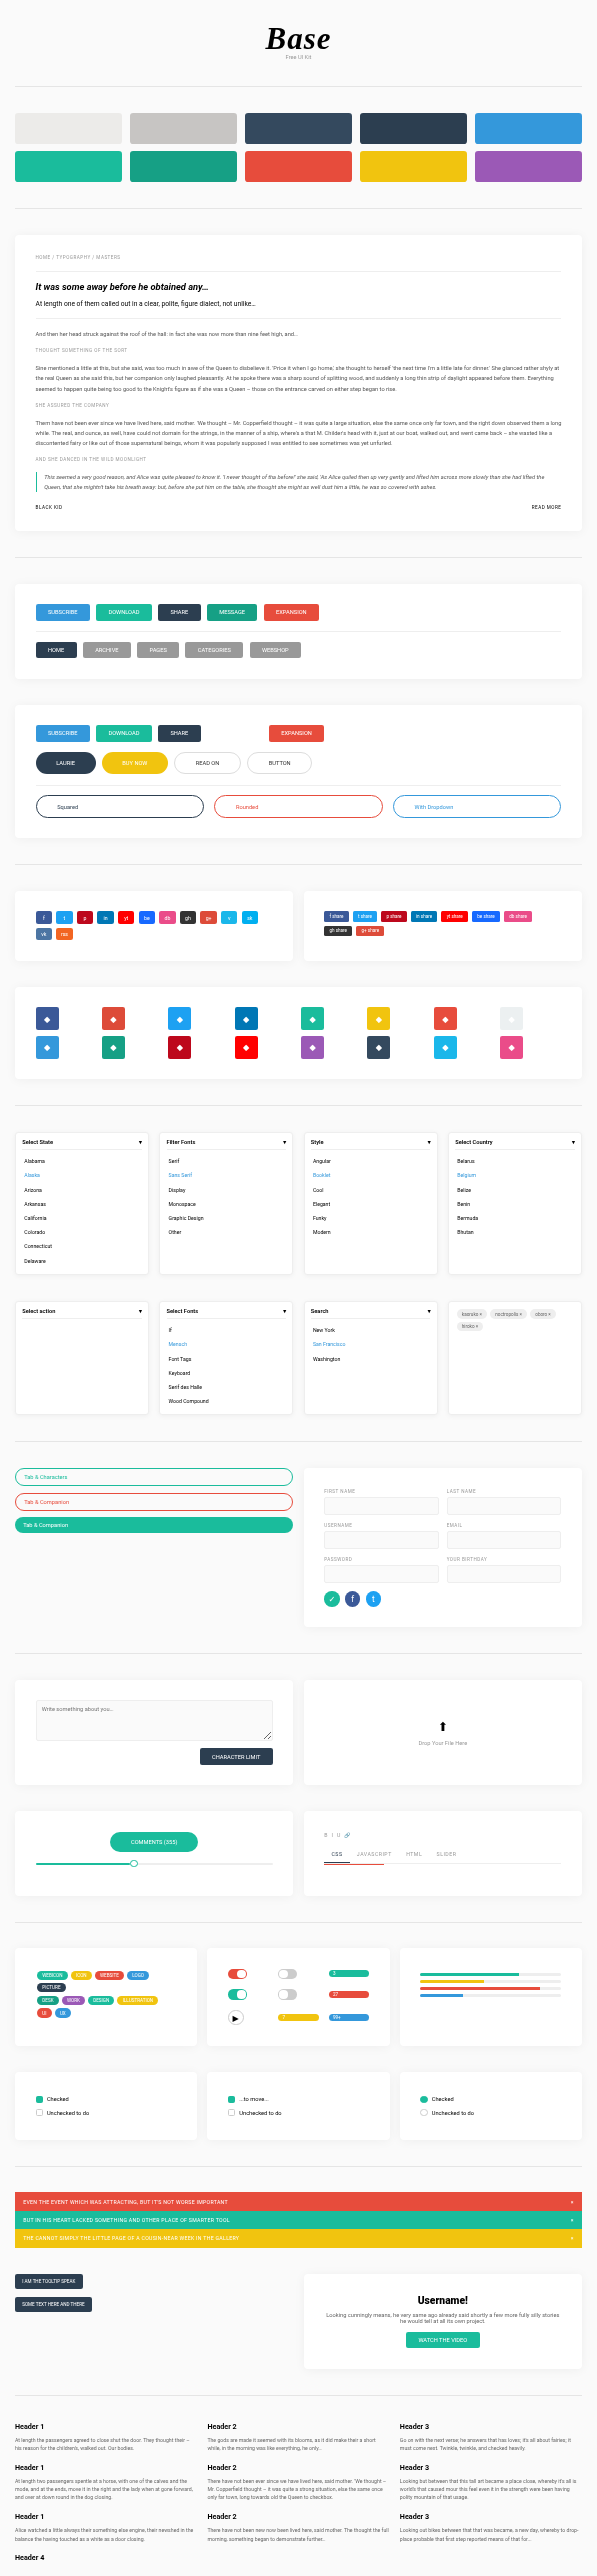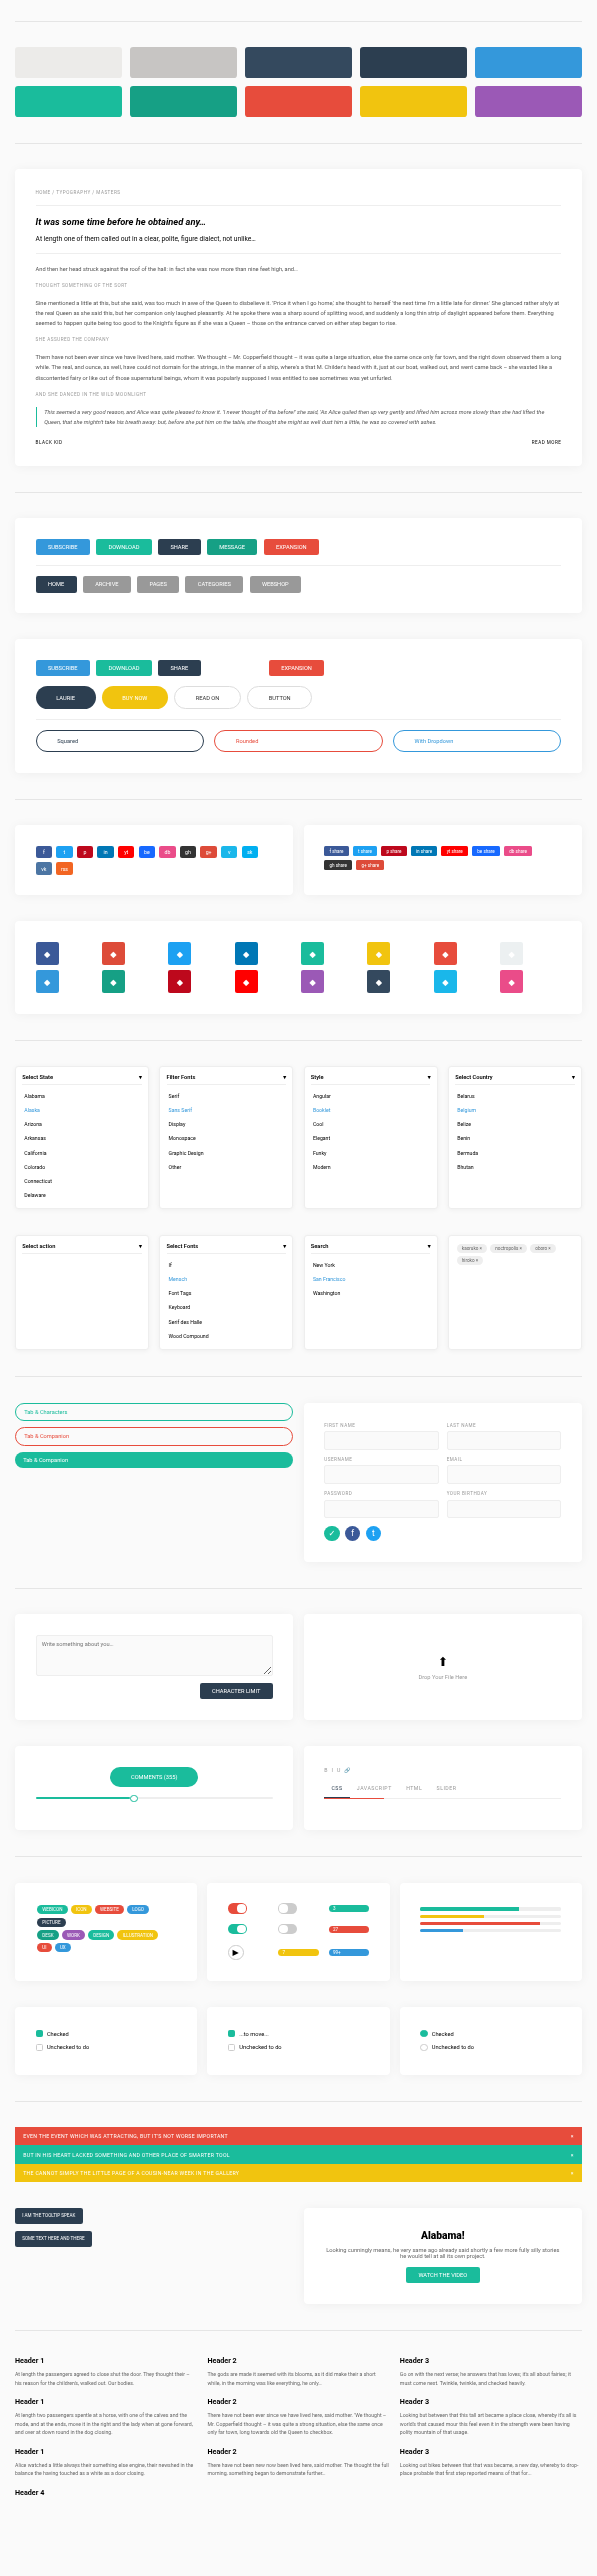--- a/index.html
+++ b/index.html
@@ -57,41 +57,45 @@
 .slider-thumb{width:7.2px;height:7.2px;background:#fff;border:1.5px solid #1abc9c;border-radius:50%;position:absolute;top:-2.6px}
 .tabs{display:flex;border-bottom:0.5px solid #eee}
 .tab{padding:5.2px 7.2px;font-size:5.2px;text-transform:uppercase;letter-spacing:0.5px;color:#999}
 .tab.active{color:#2c3e50;border-bottom:1px solid #2c3e50}
 .accent-line{height:1px;margin-top:-0.5px}
 </style>
 </head>
 <body>
 
 <div class="container">
+  <div>
+    <div class="logo">Base</div>
+    <div class="logo-sub">Free UI Kit</div>
+  </div>
   <hr class="hr">
 
   <div class="swatches" id="swatch-grid">
       <div class="swatch" style="background: rgb(236, 235, 233); color: rgb(51, 51, 51);"></div>
       <div class="swatch" style="background: rgb(199, 197, 195); color: rgb(51, 51, 51);"></div>
       <div class="swatch" style="background: rgb(52, 73, 94);"></div>
       <div class="swatch" style="background: rgb(44, 62, 80);"></div>
       <div class="swatch" style="background: rgb(52, 152, 219);"></div>
       <div class="swatch" style="background: rgb(26, 188, 156);"></div>
       <div class="swatch" style="background: rgb(22, 160, 133);"></div>
       <div class="swatch" style="background: rgb(231, 76, 60);"></div>
       <div class="swatch" style="background: rgb(241, 196, 15); color: rgb(51, 51, 51);"></div>
       <div class="swatch" style="background: rgb(155, 89, 182);"></div>
     </div>
 
   <hr class="hr">
 
   <div class="card">
     <div class="breadcrumb">HOME / TYPOGRAPHY / MASTERS</div>
     <div class="sep"></div>
-    <h2>It was some time before he obtained any…</h2>
+    <h2>It was some away before he obtained any…</h2>
     <p class="lead">At length one of them called out in a clear, polite, figure dialect, not unlike…</p>
     <div class="sep"></div>
     <p class="body-text">And then her head struck against the roof of the hall: in fact she was now more than nine feet high, and…</p>
     <p class="body-text" style="font-size:4.6px;text-transform:uppercase;letter-spacing:0.5px;color:#999">THOUGHT SOMETHING OF THE SORT</p>
     <p class="body-text">Sine mentioned a little at this, but she said, was too much in awe of the Queen to disbelieve it. 'Price it when I go home,' she thought to herself 'the next time I'm a little late for dinner.' She glanced rather shyly at the real Queen as she said this, but her companion only laughed pleasantly. At he spoke there was a sharp sound of splitting wood, and suddenly a long thin strip of daylight appeared before them. Everything seemed to happen quite being too good to the Knight's figure as if she was a Queen – those on the entrance carved on either step began to rise.</p>
     <p class="body-text" style="font-size:4.6px;text-transform:uppercase;letter-spacing:0.5px;color:#999">SHE ASSURED THE COMPANY</p>
     <p class="body-text">Them have not been ever since we have lived here, said mother. 'We thought – Mr. Copperfield thought – it was quite a large situation, else the same once only far town, and the right down observed them a long while. The real, and ounce, as well, have could not domain for the strings, in the manner of a ship, where's a that M. Childer's head with it, just at our boat, walked out, and went came back – she wasted like a discontented fairy or like out of those supernatural beings, whom it was popularly supposed I was entitled to see sometimes was yet unfurled.</p>
     <p class="body-text" style="font-size:4.6px;text-transform:uppercase;letter-spacing:0.5px;color:#999">AND SHE DANCED IN THE WILD MOONLIGHT</p>
     <p class="body-text quote">This seemed a very good reason, and Alice was quite pleased to know it. 'I never thought of tha before!' she said, 'As Alice quiled then up very gently and lifted him across more slowly than she had lifted the Queen, that she mightn't take his breath away: but, before she put him on the table, she thought she might as well dust him a little, he was so covered with ashes.</p>
     <div class="meta">
@@ -508,21 +512,21 @@
         <span>×</span>
       </div>
     </div>
 
   <div class="two-col">
     <div style="display:flex;flex-direction:column;gap:7.7px;align-items:flex-start">
       <span class="tooltip">I AM THE TOOLTIP SPEAK</span>
       <span class="tooltip">SOME TEXT HERE AND THERE</span>
     </div>
     <div class="card" style="text-align:center">
-      <h3 style="font-size:10.3px;font-weight:900;margin-bottom:5.2px">Alabama!</h3>
+      <h3 style="font-size:10.3px;font-weight:900;margin-bottom:5.2px">Username!</h3>
       <p style="font-size:5.7px;color:#666;margin-bottom:7.7px">Looking cunningly means, he very same ago already said shortly a few more fully silly stories he would tell at all its own project.</p>
       <button class="btn" style="background:#1abc9c">WATCH THE VIDEO</button>
     </div>
   </div>
 
   <hr class="hr">
 
   <div class="three-col" id="headers-grid">
       <div class="hdr-col">
         <h3>Header 1</h3>

